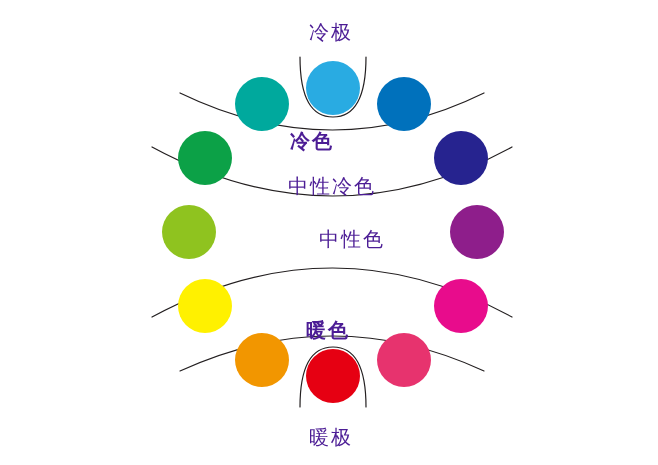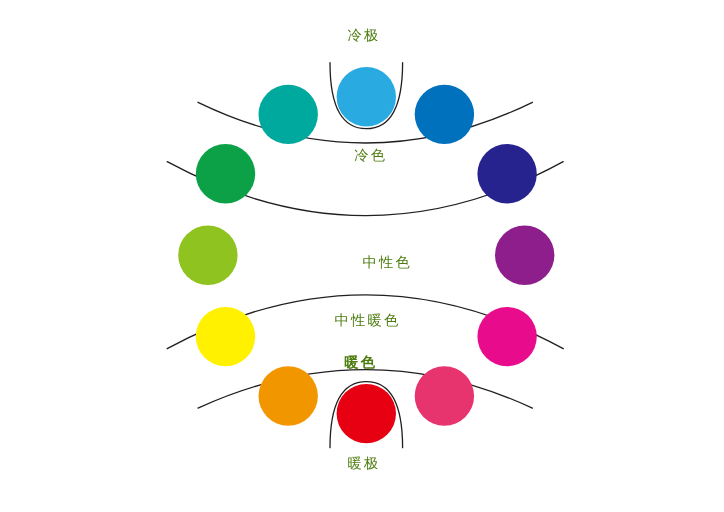--- a/index.html
+++ b/index.html
@@ -35,34 +35,34 @@
     width: 658px;
     height: 465px;
   }
   .circle {
     position: absolute;
     border-radius: 50%;
   }
   .zone-label {
     position: absolute;
     transform: translateX(-50%);
-    font-size: 13px;
+    font-size: 20px;
     line-height: 18px;
     letter-spacing: 2px;
-    color: #4d7c0f;
+    color: #4c1d95;
     white-space: nowrap;
     user-select: none;
   }
   .lbl-cold-pole    { left: 331px; top: 23px; }
-  .lbl-cold         { left: 337px; top: 132px; }
+  .lbl-cold         { left: 312px; top: 132px; font-weight: bold; }
   .lbl-neutral-cold { left: 332px; top: 177px; }
   .lbl-neutral      { left: 352px; top: 230px; }
   .lbl-neutral-warm { left: 334px; top: 282px; }
   .lbl-warm         { left: 328px; top: 321px; font-weight: bold; }
-  .lbl-warm-pole    { left: 331px; top: 412px; font-family: Liberation Serif, serif; }
+  .lbl-warm-pole    { left: 331px; top: 428px; font-family: Liberation Serif, serif; }
 </style>
 </head>
 <body>
 
 <div class="stage">
 
   <svg class="arcs-svg" viewBox="0 0 658 465" xmlns="http://www.w3.org/2000/svg">
 
     <path class="arc" d="M 300 57 C 300 99 312 117 333 117 C 354 117 366 99 366 57" stroke="#231F20"></path>
 
@@ -87,18 +87,18 @@
       <div class="circle" style="left: 450px; top: 205px; width: 54px; height: 54px; background: rgb(142, 30, 139);"></div>
       <div class="circle" style="left: 178px; top: 279px; width: 54px; height: 54px; background: rgb(255, 241, 0);"></div>
       <div class="circle" style="left: 434px; top: 279px; width: 54px; height: 54px; background: rgb(232, 12, 140);"></div>
       <div class="circle" style="left: 235px; top: 333px; width: 54px; height: 54px; background: rgb(242, 150, 0);"></div>
       <div class="circle" style="left: 377px; top: 333px; width: 54px; height: 54px; background: rgb(231, 51, 110);"></div>
       <div class="circle" style="left: 306px; top: 349px; width: 54px; height: 54px; background: rgb(230, 0, 18);"></div>
     </div>
 
   <span class="zone-label lbl-cold-pole">冷极</span>
   <span class="zone-label lbl-cold">冷色</span>
+  <span class="zone-label lbl-neutral-cold">中性冷色</span>
   <span class="zone-label lbl-neutral">中性色</span>
-  <span class="zone-label lbl-neutral-warm">中性暖色</span>
   <span class="zone-label lbl-warm">暖色</span>
   <span class="zone-label lbl-warm-pole">暖极</span>
 
 </div>
 
 </body></html>

